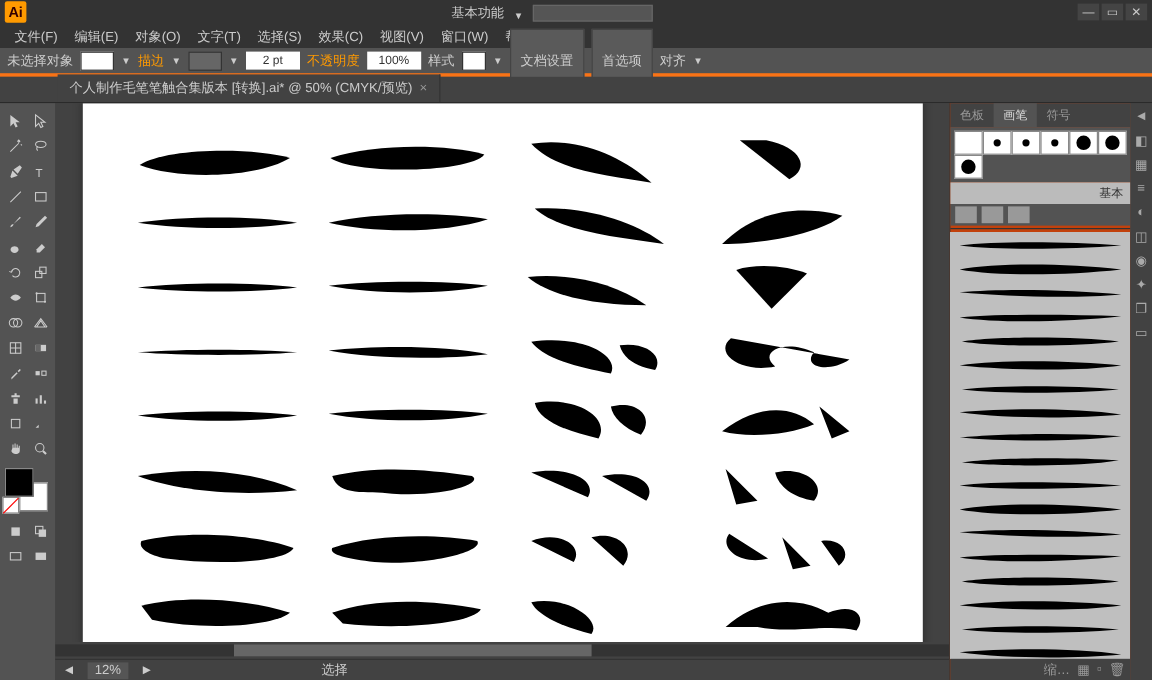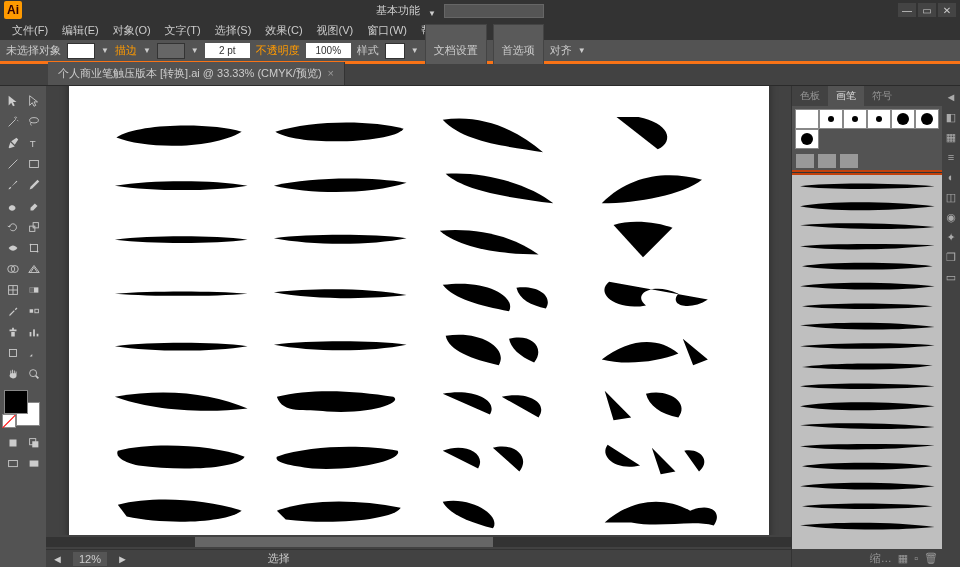--- a/index.html
+++ b/index.html
@@ -108,21 +108,21 @@
   <span class="lbl">样式</span>
   <div class="swatch" style="width:20px"></div>
   <span style="font-size:8px">▼</span>
   <span class="btn">文档设置</span>
   <span class="btn">首选项</span>
   <span class="lbl">对齐</span>
   <span style="font-size:8px">▼</span>
  </div>
 
  <div class="tabbar">
-  <div class="tab"><span>个人商业笔触压版本 [转换].ai @ 33.33% (CMYK/预览)</span><span class="x">×</span></div>
+  <div class="tab active"><span>个人制作毛笔笔触合集版本 [转换].ai* @ 50% (CMYK/预览)</span><span class="x">×</span></div>
  </div>
 
  <div class="workarea">
   <div class="toolbox">
    <div class="toolrow">
           <div class="tool">
             <svg viewBox="0 0 16 16">
               <path fill="#ccc" d="M3 2l0 11 3-3 2 4 2-1-2-4 4 0z"></path>
             </svg>
           </div>
@@ -521,20 +521,21 @@
    </div>
    <div class="swatchrow">
     <div class="sw"></div>
     <div class="sw dot"></div>
     <div class="sw dot"></div>
     <div class="sw dot"></div>
     <div class="sw bigdot"></div>
     <div class="sw bigdot"></div>
     <div class="sw bigdot"></div>
    </div>
+   <div class="basic-lbl">基本</div>
    <div class="opts-row">
     <div class="seg"></div>
     <div class="seg"></div>
     <div class="seg"></div>
    </div>
    <div class="pdivider"></div>
    <div class="brushlist" id="brushlist">
           <div class="brushitem">
             <svg viewBox="0 0 140 16" preserveAspectRatio="none">
               <path fill="#000" d="M2 8 C30 4 90 4 138 8 C90 12 30 12 2 8Z"></path>

